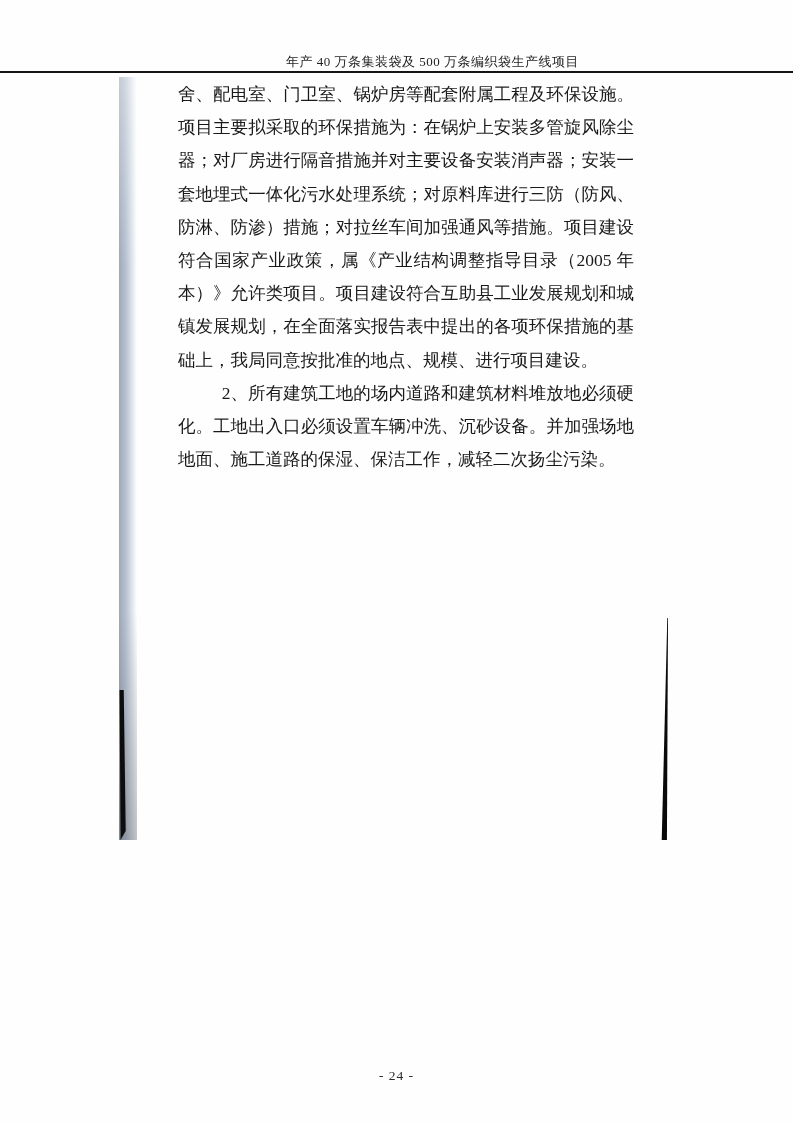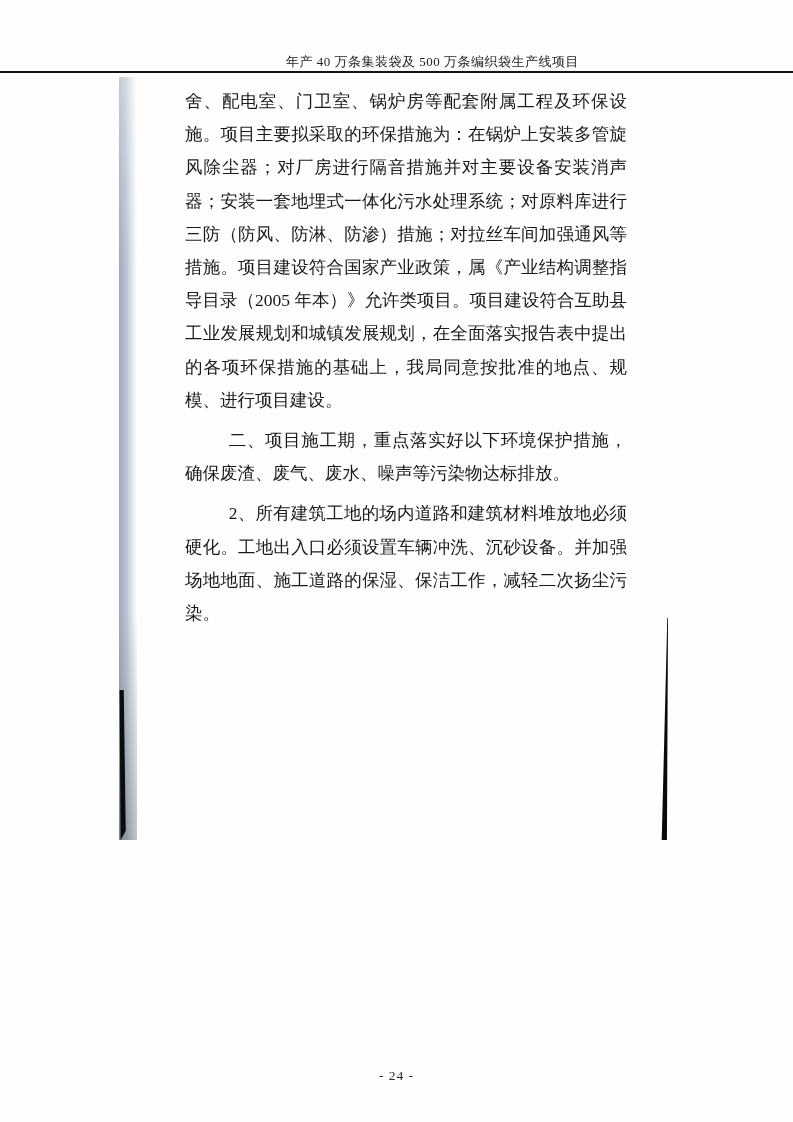--- a/index.html
+++ b/index.html
@@ -73,21 +73,21 @@
     left: 178px;
     top: 78px;
     width: 456px;
     font-size: 17.5px;
     line-height: 33.2px;
     color: #191919;
     text-align: justify;
     font-weight: 500;
   }
   .para {
-    margin: 7px;
+    margin: 0;
   }
   .para.indent {
     text-indent: 2.5em;
   }
 
   
   .footer-page-number {
     position: absolute;
     top: 1068px;
     left: 0;
@@ -108,19 +108,18 @@
   <div class="header-rule"></div>
 
   <div class="scan-strip"></div>
 
   <div class="scan-mark-left"></div>
 
   <div class="scan-mark-right"></div>
 
   <div class="doc-body">
     <p class="para">舍、配电室、门卫室、锅炉房等配套附属工程及环保设施。项目主要拟采取的环保措施为：在锅炉上安装多管旋风除尘器；对厂房进行隔音措施并对主要设备安装消声器；安装一套地埋式一体化污水处理系统；对原料库进行三防（防风、防淋、防渗）措施；对拉丝车间加强通风等措施。项目建设符合国家产业政策，属《产业结构调整指导目录（2005 年本）》允许类项目。项目建设符合互助县工业发展规划和城镇发展规划，在全面落实报告表中提出的各项环保措施的基础上，我局同意按批准的地点、规模、进行项目建设。</p>
-    <p class="para indent">二、项目施工期，重点落实好以下环境保护措施，确保废渣、废气、废水、噪声等污染物达标排放。</p>
     <p class="para indent">2、所有建筑工地的场内道路和建筑材料堆放地必须硬化。工地出入口必须设置车辆冲洗、沉砂设备。并加强场地地面、施工道路的保湿、保洁工作，减轻二次扬尘污染。</p>
   </div>
 
   <div class="footer-page-number">- 24 -</div>
 
 </div>
 
 </body></html>

